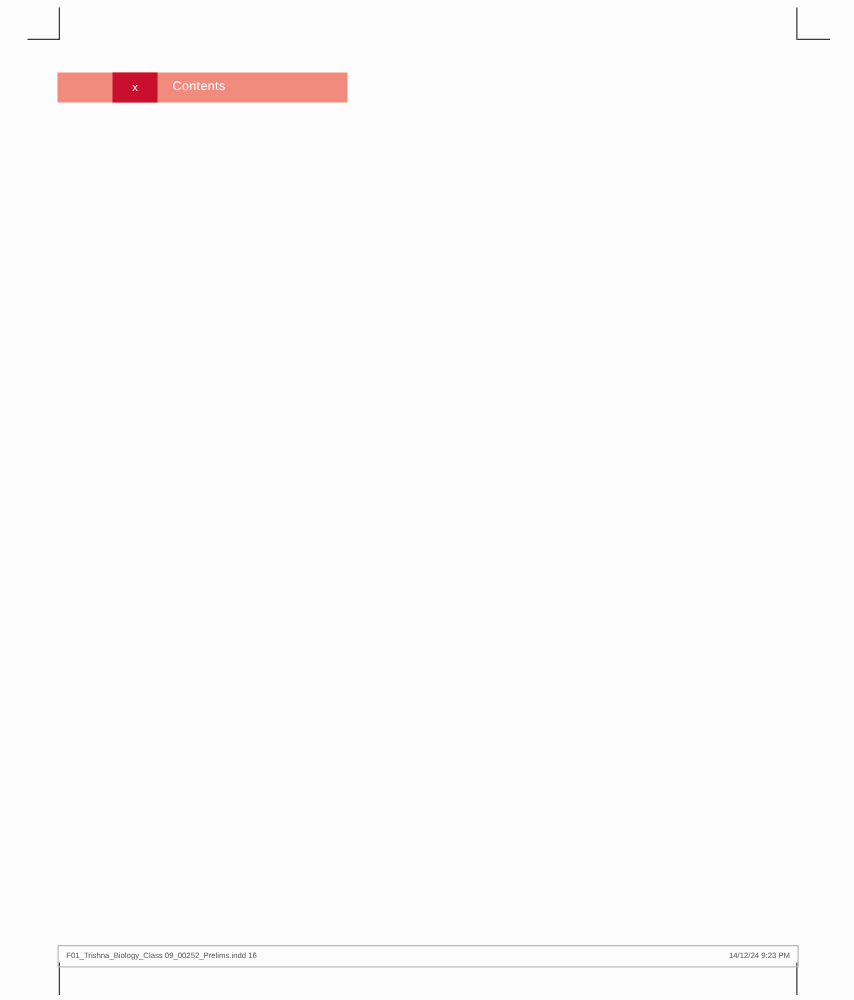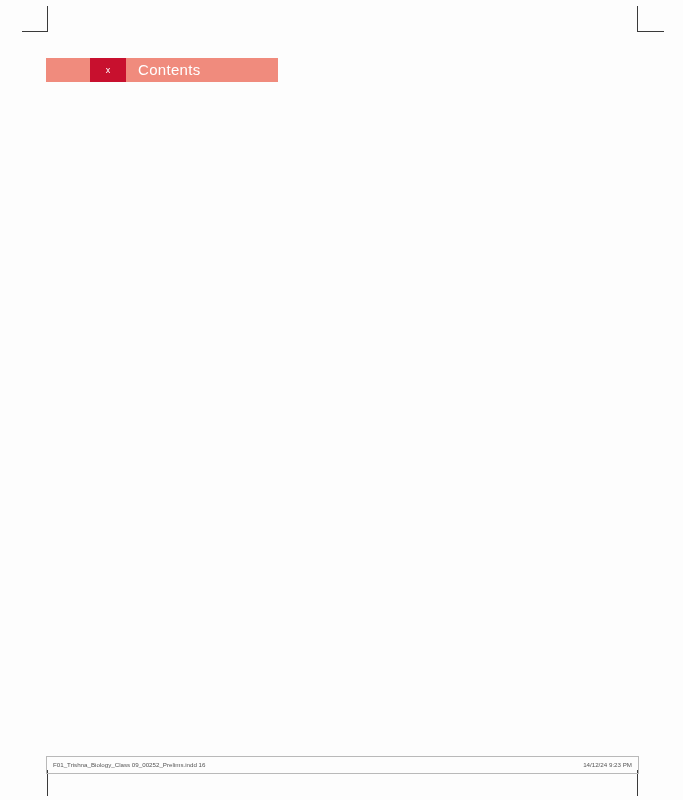--- a/index.html
+++ b/index.html
@@ -34,21 +34,21 @@
     position:absolute;left:44px;top:0;width:36px;height:24px;
     background:#c8102e;
   }
   .header .pg{
     position:absolute;left:44px;top:0;width:36px;height:24px;
     line-height:24px;text-align:center;
     color:#ffffff;font-size:9px;font-family:"Liberation Sans",sans-serif;
   }
   .header .lbl{
     position:absolute;left:92px;top:0;height:24px;line-height:24px;
-    color:#ffffff;font-size:15px;font-family:"Liberation Sans",sans-serif;
+    color:#ffffff;font-size:10px;font-family:"Liberation Sans",sans-serif;
     letter-spacing:.3px;
   }
 
   
   .col{
     position:absolute;top:100px;width:272px;
   }
   .col-left{left:88px;}
   .col-right{left:342px;}
 

